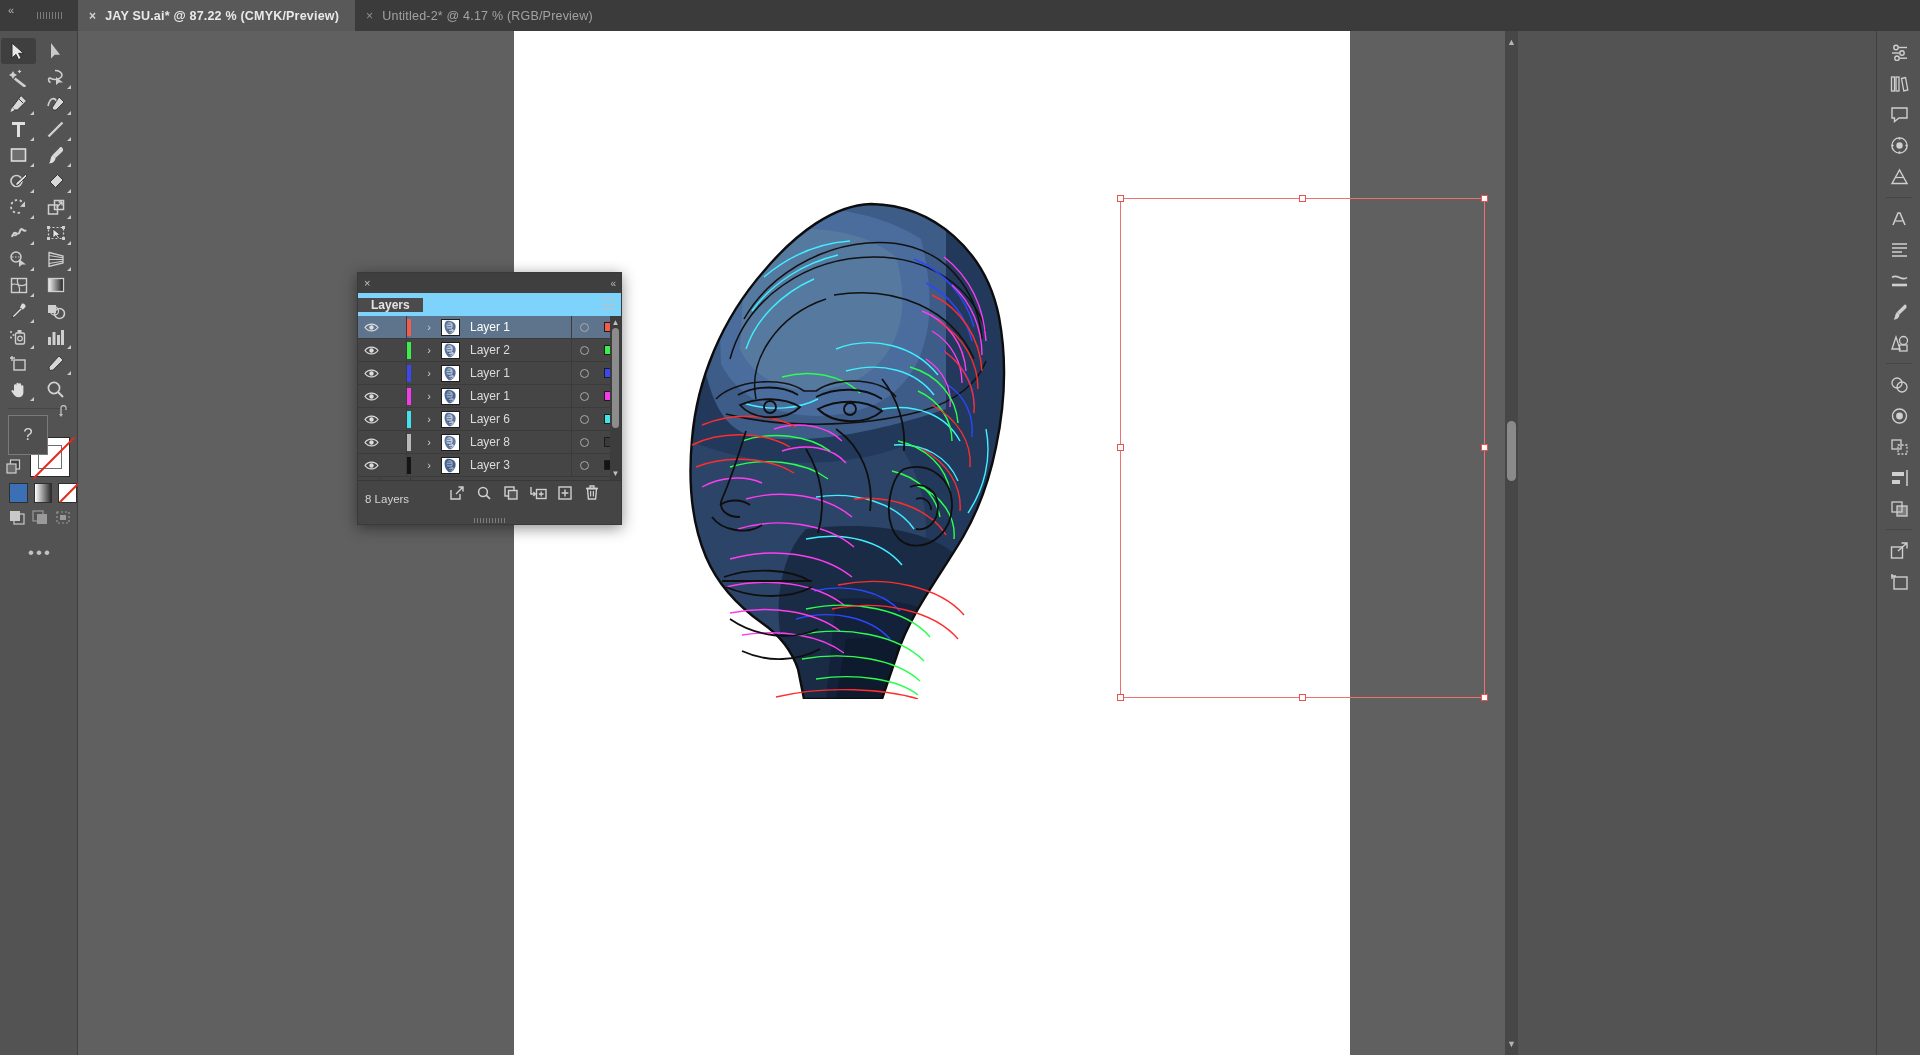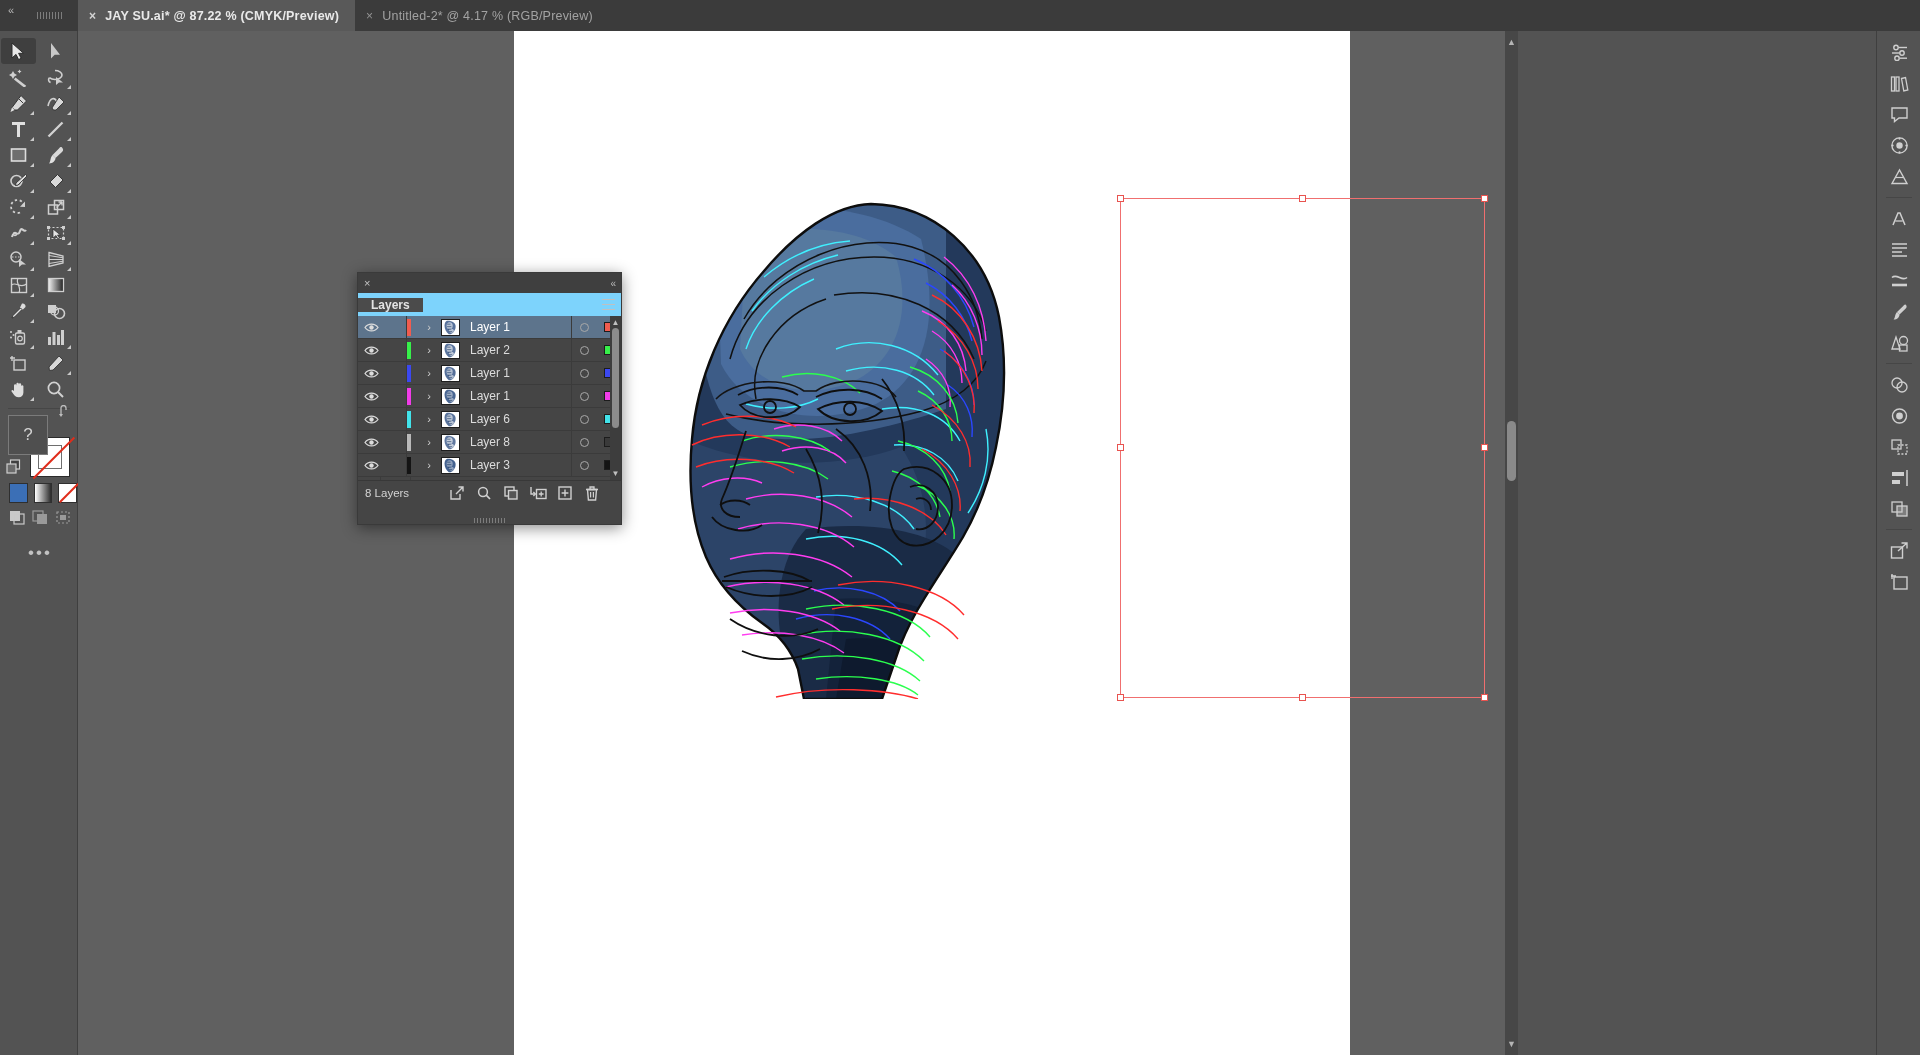--- a/index.html
+++ b/index.html
@@ -112,21 +112,21 @@
   .c-swatch { width:24px; display:flex; align-items:center; justify-content:center; }
   .c-swatch i { display:block; width:10px; height:10px; border:1.3px solid #1c1c1c; }
   .sel-corner { position:absolute; right:0; top:0; width:0; height:0;
     border-top:8px solid #d8d8d8; border-left:8px solid transparent; }
   .lp-scroll { position:absolute; right:0; top:0; width:11px; height:164px;
     background:#3d3d3d; }
   .lp-thumb { position:absolute; right:2px; top:12px; width:7px; height:100px;
     background:#8c8c8c; border-radius:4px; }
   .lp-sarrow { position:absolute; right:1px; color:#c0c0c0; font-size:8px; width:9px;
     text-align:center;}
-  .lp-foot { height:25px; background:#454545; display:flex; align-items:center;
+  .lp-foot { height:25px; background:#454545; display:flex; align-items:flex-end;
     border-top:1px solid #383838; }
   .lp-count { color:#d3d3d3; font-size:11.5px; padding-left:7px; width:86px; }
   .lp-tools { display:flex; align-items:center; gap:1px; }
   .lp-btn { width:26px; height:25px; display:flex; align-items:center; justify-content:center;}
   .lp-grip { position:absolute; left:50%; margin-left:-16px; bottom:1px; width:32px;
     height:5px; background:repeating-linear-gradient(90deg,#7d7d7d 0 1px,transparent 1px 3px);}
 
   
   .dock { position:absolute; right:0; top:31px; width:44px; height:1024px;
     background:#535353; border-left:1px solid #3f3f3f; padding-top:6px; }

